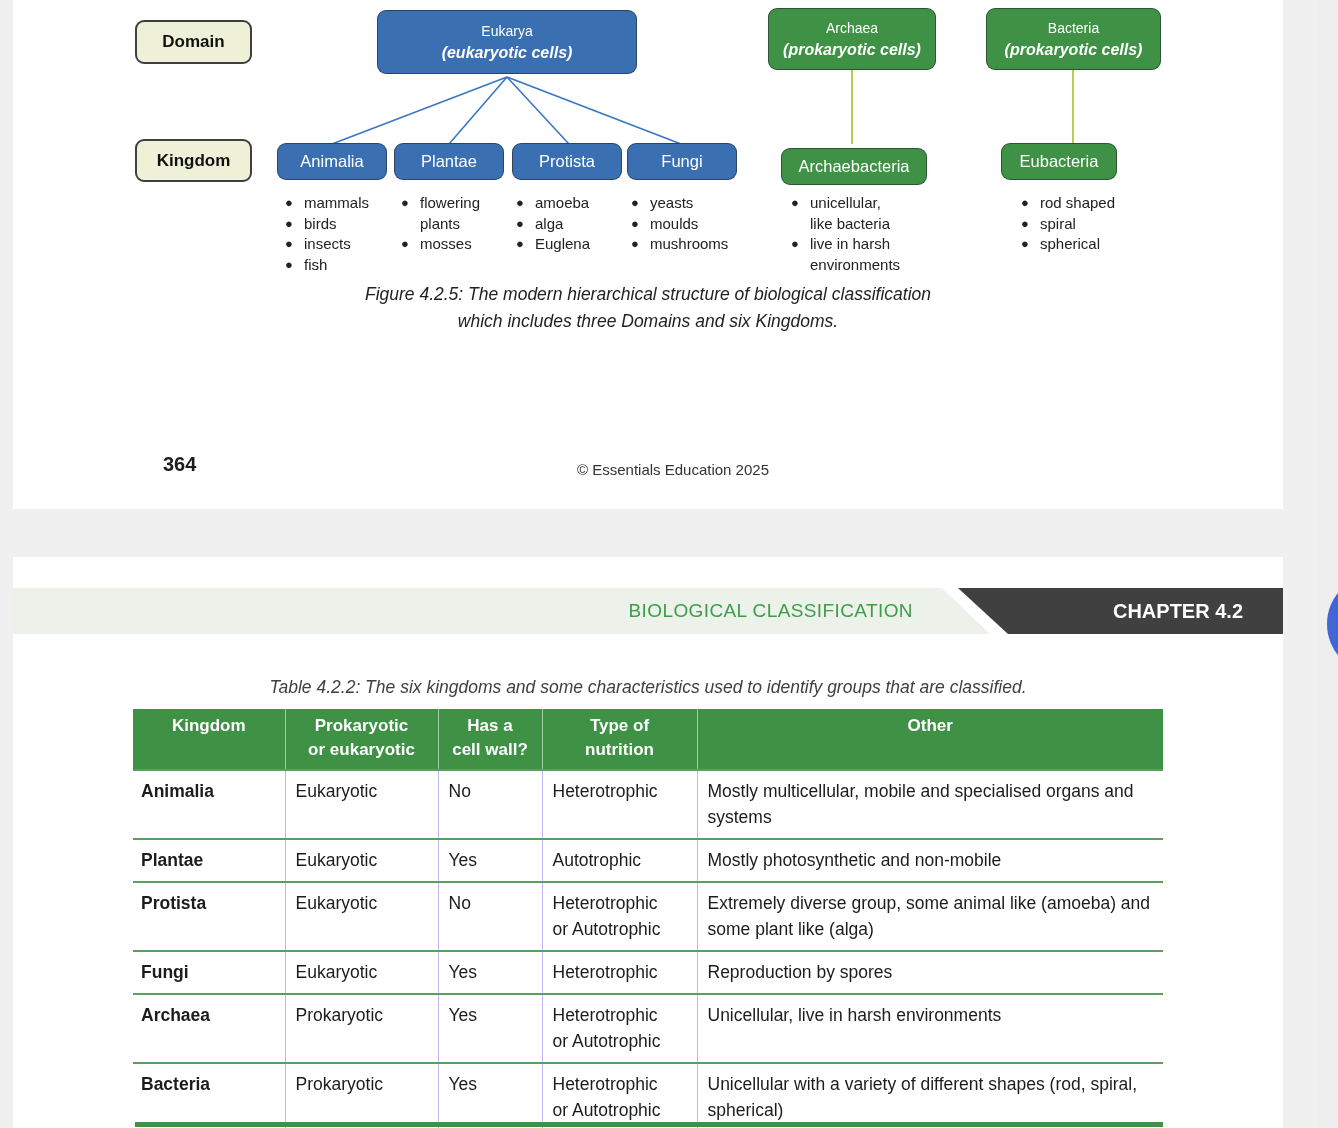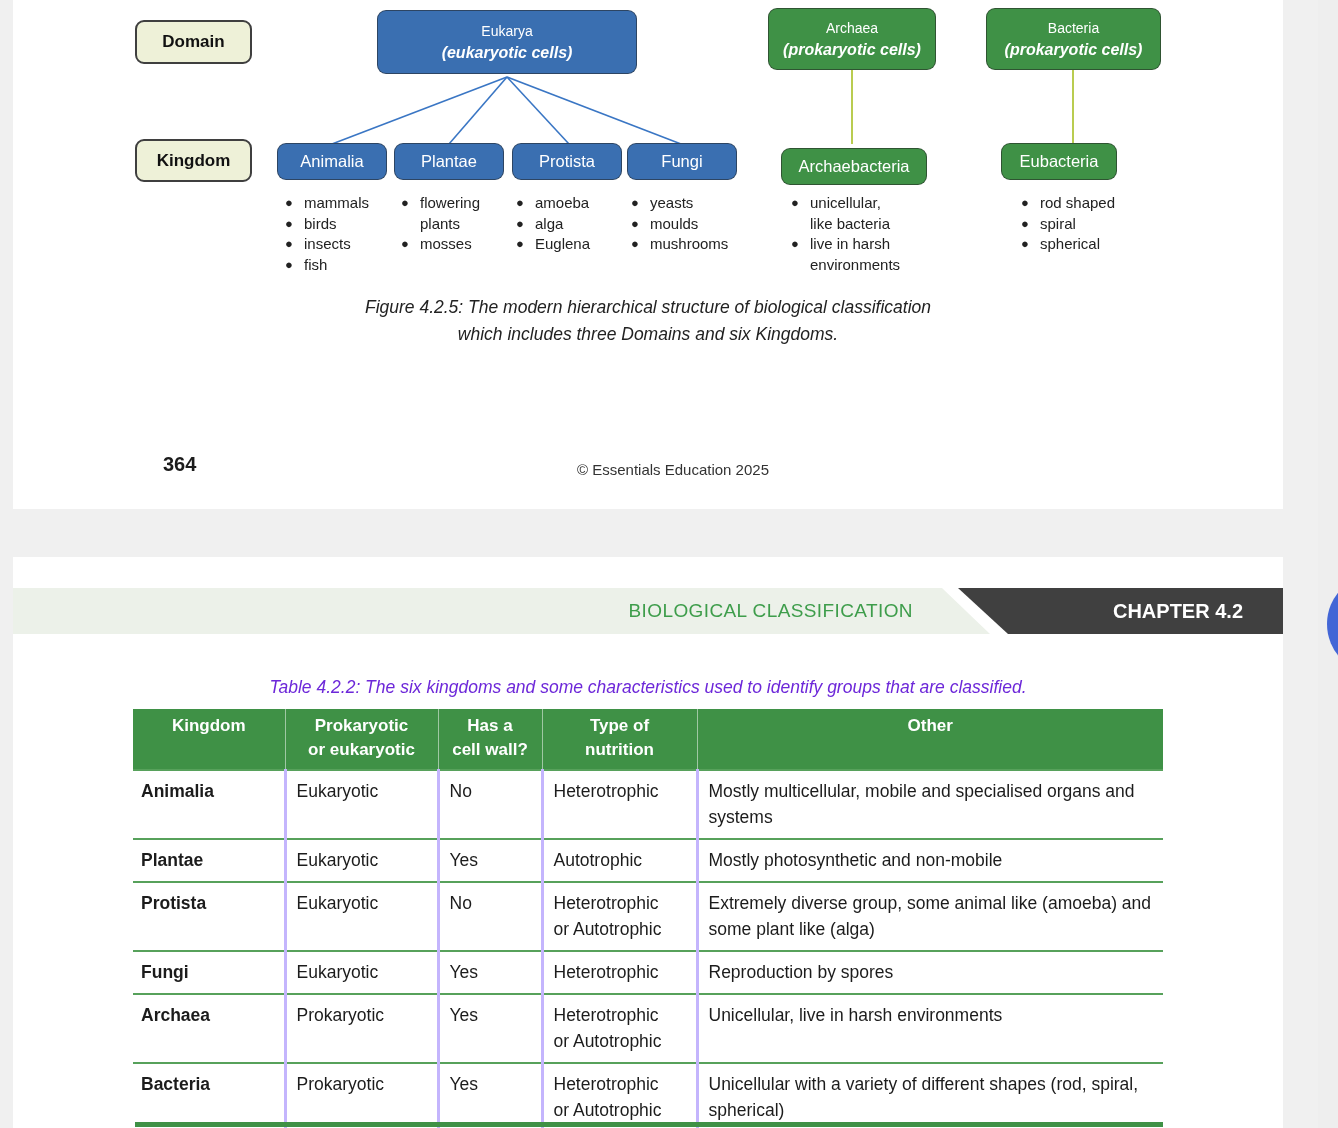--- a/index.html
+++ b/index.html
@@ -56,36 +56,36 @@
     color:#3e9d4b; font-size:19px; letter-spacing:.4px;
   }
   .banner {
     position:absolute; left:945px; top:31px; width:345px; height:46px; background:#404040;
     clip-path:polygon(0 0, 100% 0, 100% 100%, 50px 100%);
     line-height:46px; text-align:center; padding-left:95px; box-sizing:border-box;
     color:#fff; font-weight:bold; font-size:20px;
   }
   .table-caption {
     position:absolute; left:0; top:120px; width:1270px; text-align:center;
-    font-style:italic; font-size:17.5px; color:#6d28d9;
+    font-style:italic; font-size:17.5px; color:#404040;
   }
   .ktable { position:absolute; left:120px; top:152px; width:1030px; border-collapse:collapse; table-layout:fixed; }
   .ktable col.c1 { width:152px; } .ktable col.c2 { width:153px; }
   .ktable col.c3 { width:104px; } .ktable col.c4 { width:155px; }
   .ktable col.c5 { width:466px; }
   .ktable thead th {
     background:#3f9146; color:#fff; font-weight:bold; font-size:17px; line-height:24px;
     vertical-align:top; text-align:center; padding:5px 4px 7px; white-space:pre-line;
   }
   .ktable thead th + th { border-left:1px solid rgba(255,255,255,.5); }
   .ktable td {
     font-size:17.5px; line-height:26px; vertical-align:top; padding:7px 10px 8px;
     border-top:2px solid #57a15b; white-space:pre-line;
   }
-  .ktable td + td { border-left:3px solid #c4b5fd; }
+  .ktable td + td { border-left:1px solid #c4b5fd; }
   .ktable tr:last-child td { border-bottom:2px solid #57a15b; }
   .ktable td.kcol { font-weight:bold; padding-left:8px; }
   .thick-bar { position:absolute; left:122px; top:565px; width:1028px; height:5px; background:#3f9146; }
 </style>
 </head>
 <body>
 
 <div class="page page-one">
 
   <svg class="connectors" width="1270" height="200">
@@ -197,21 +197,21 @@
     <li>
         <span class="bullet">●</span>
         <span class="li-text">spiral</span>
       </li>
     <li>
         <span class="bullet">●</span>
         <span class="li-text">spherical</span>
       </li>
   </ul>
 
-  <div class="fig-caption" style="left:135px; top:294px; width:1000px;">Figure 4.2.5: The modern hierarchical structure of biological classification
+  <div class="fig-caption" style="left:135px; top:281px; width:1000px;">Figure 4.2.5: The modern hierarchical structure of biological classification
 which includes three Domains and six Kingdoms.</div>
 
   <div class="page-number" style="left:150px; top:453px;">364</div>
   <div class="copyright" style="left:335px; top:461px; width:650px;">© Essentials Education 2025</div>
 </div>
 
 <div class="page page-two">
 
   <div class="band">BIOLOGICAL CLASSIFICATION</div>
   <div class="banner">CHAPTER 4.2</div>

